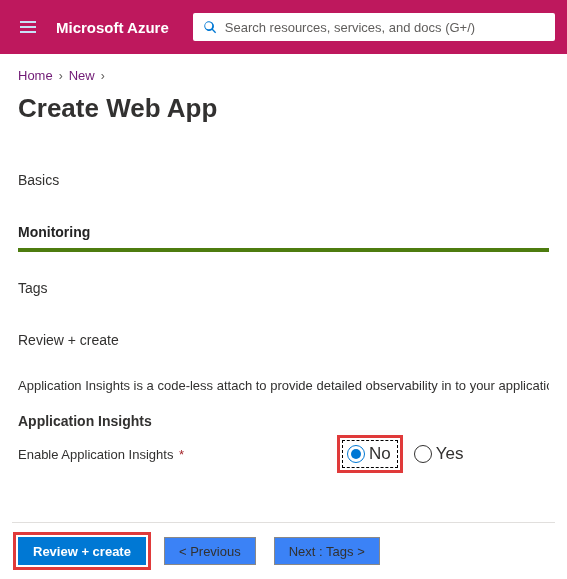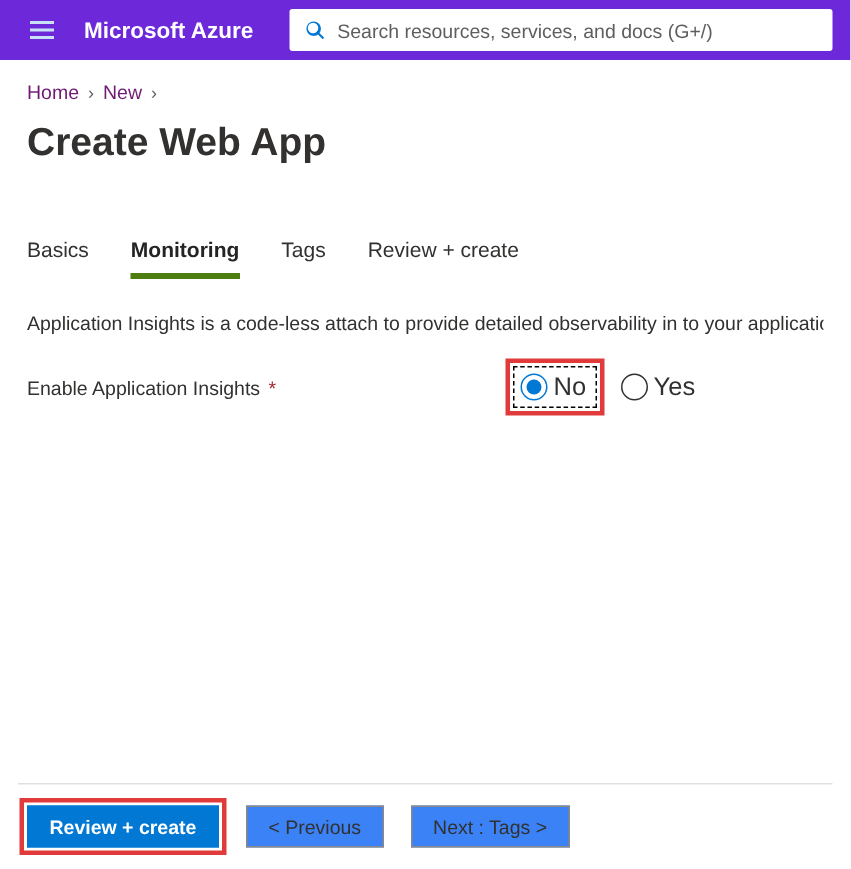--- a/index.html
+++ b/index.html
@@ -7,22 +7,22 @@
     font-family: "Segoe UI", -apple-system, sans-serif;
     font-size: 13px;
     color: #323130;
     background: #ffffff;
     width: 567px;
     height: 579px;
     overflow: hidden;
     position: relative;
   }
   .topbar {
-    background: #6d28d9;
-    height: 40px;
+    background: #be185d;
+    height: 54px;
     display: flex;
     align-items: center;
     padding: 0 8px;
   }
   .hamburger {
     width: 40px;
     height: 40px;
     display: flex;
     align-items: center;
     justify-content: center;
@@ -64,21 +64,21 @@
   .breadcrumb .chev { color: #605e5c; font-size: 12px; }
 
   .page-title {
     font-size: 26px;
     font-weight: 600;
     color: #323130;
     margin-top: 10px;
     margin-bottom: 48px;
   }
 
-  .tabs { display: flex; gap: 28px; border-bottom: 1px solid transparent; margin-bottom: 20px; }
+  .tabs { display: flex; gap: 28px; border-bottom: 1px solid transparent; margin-bottom: 20px; flex-direction: column; }
   .tab {
     font-size: 14px;
     color: #323130;
     padding-bottom: 8px;
     cursor: pointer;
   }
   .tab.active {
     font-weight: 600;
     border-bottom: 4px solid #4d7c0f;
     color: #242424;
@@ -194,20 +194,21 @@
 
   <div class="tabs">
     <div class="tab">Basics</div>
     <div class="tab active">Monitoring</div>
     <div class="tab">Tags</div>
     <div class="tab">Review + create</div>
   </div>
 
   <div class="desc">Application Insights is a code-less attach to provide detailed observability in to your application.</div>
 
+  <div class="section-heading">Application Insights</div>
 
   <div class="form-row">
     <div class="form-label">
       <span>Enable Application Insights</span>
       <span class="req">*</span>
     </div>
     <div class="radio-group">
       <div class="radio-box selected">
         <span class="radio checked">
             <span class="dot"></span>

